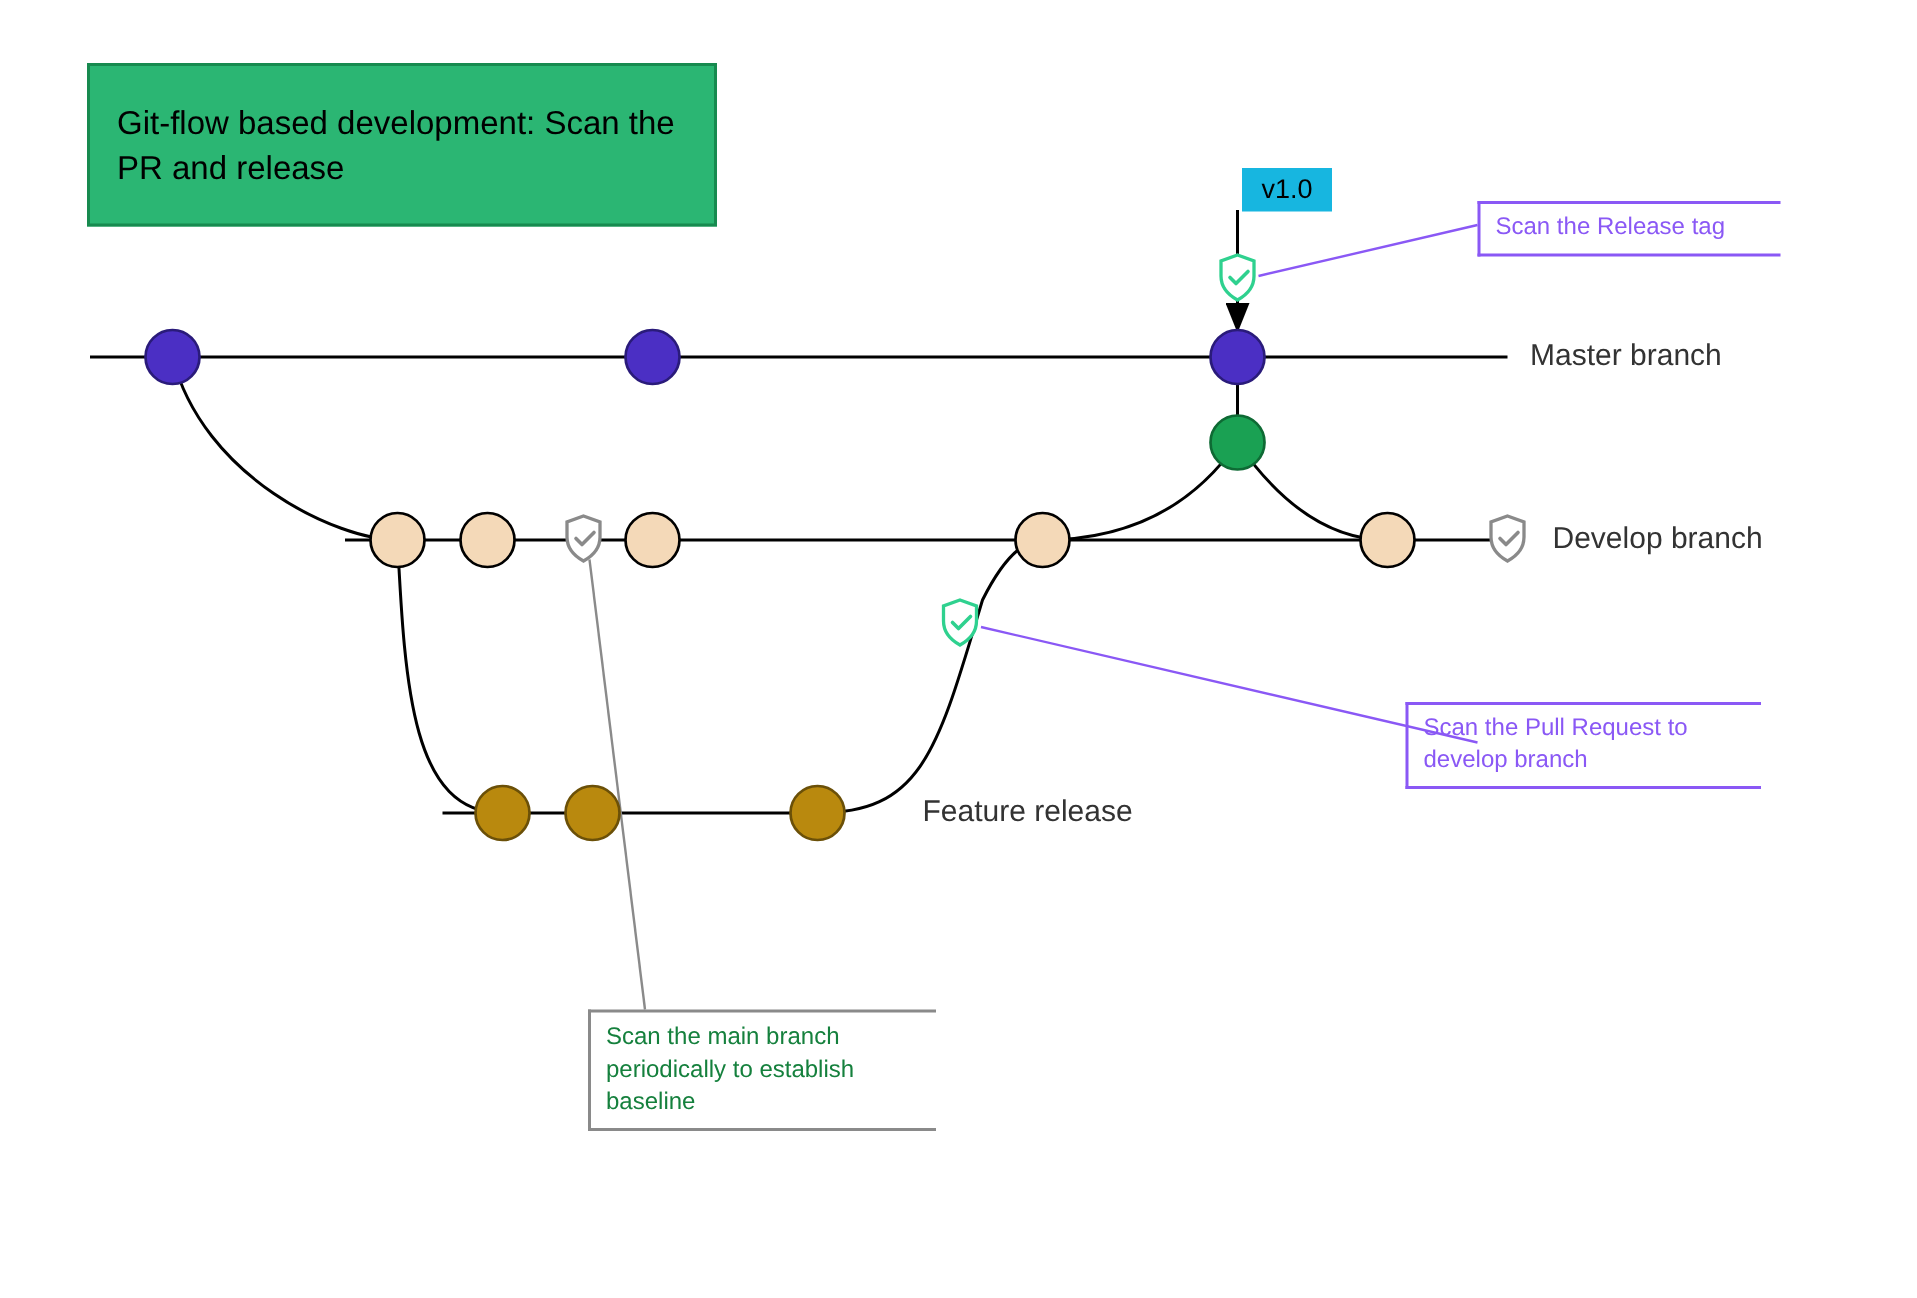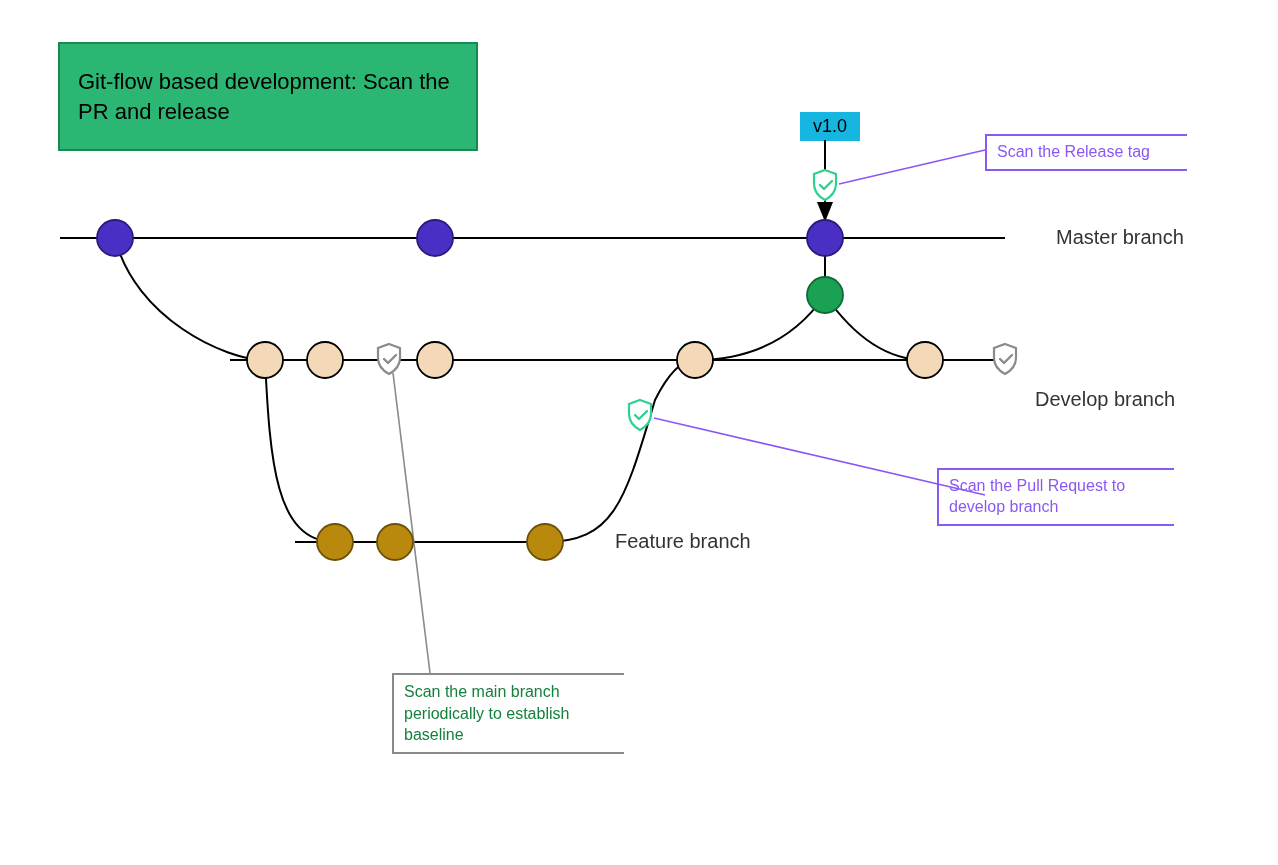--- a/index.html
+++ b/index.html
@@ -60,25 +60,25 @@
     position: absolute;
     top: 0;
     left: 0;
   }
 </style>
 </head>
 <body>
 
 <div class="title-box" style="left:58px; top:42px;">Git-flow based development: Scan the PR and release</div>
 
-<div class="tag-box" style="left:800px; top:112px;">v1.0</div>
+<div class="tag-box" style="left:828px; top:112px;">v1.0</div>
 
-<div class="label" style="left:1020px; top:226px;margin-left:36px;">Master branch</div>
-<div class="label" style="left:1035px; top:348px;margin-top:40px;">Develop branch</div>
-<div class="label" style="left:615px; top:530px;">Feature branch</div>
+<div class="label" style="left:1020px; top:226px;">Master branch</div>
+<div class="label" style="left:1035px; top:348px;">Develop branch</div>
+<div class="label" style="left:615px; top:530px;">Feature release</div>
 
 <div class="callout-purple" style="left:985px; top:134px; width:180px;">Scan the Release tag</div>
 
 <div class="callout-purple" style="left:937px; top:468px; width:215px;">Scan the Pull Request to develop branch</div>
 
 <div class="callout-gray" style="left:392px; top:673px; width:210px;">Scan the main branch periodically to establish baseline</div>
 
 <svg class="canvas" width="1278" height="865">
   <defs>
     <marker id="arrowhead" markerWidth="10" markerHeight="8" refX="9" refY="4" orient="auto">

